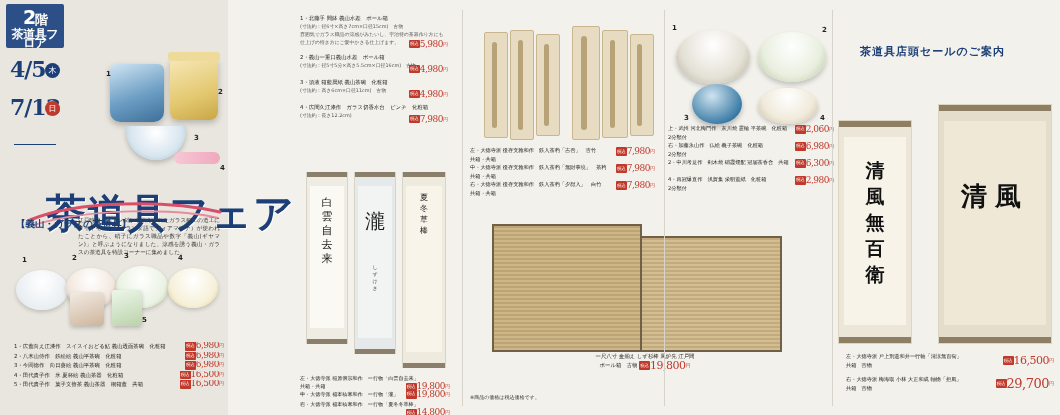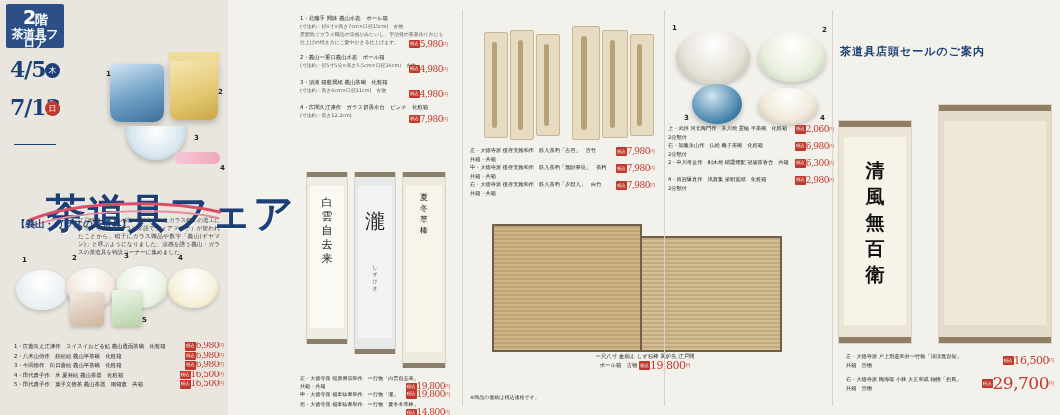--- a/index.html
+++ b/index.html
@@ -68,21 +68,21 @@
   .byobu-panel{position:absolute;background:#cbb688;border:2px solid #6f6047;}
   .byobu-cap{position:absolute;left:560px;top:352px;width:170px;font-size:5.4px;line-height:9px;color:#222;text-align:center;}
 
   
   .col-c{position:absolute;left:672px;top:22px;width:160px;height:120px;}
   .col-c-caps{position:absolute;left:668px;top:124px;width:166px;font-size:5.2px;line-height:8.6px;color:#222;}
   .col-c-caps .row{position:relative;height:17px;}
   .col-c-caps .cp{position:absolute;right:0;top:1px;white-space:nowrap;}
 
   
-  .sale-head{position:absolute;left:840px;top:44px;font-size:11px;font-weight:bold;color:#1b3f76;letter-spacing:1px;}
+  .sale-head{position:absolute;left:860px;top:44px;font-size:11px;font-weight:bold;color:#1b3f76;letter-spacing:1px;}
   .kake{position:absolute;background:#ece6d8;border:1px solid #ded5c0;}
   .kake .paper{position:absolute;left:5px;right:5px;top:16px;bottom:18px;background:#f7f3e8;}
   .kake .rod{position:absolute;left:0;right:0;height:6px;background:#8d7e64;}
   .kake-txt{position:absolute;left:0;right:0;text-align:center;font-family:"DejaVu Serif","Liberation Serif",serif;color:#111;}
   .right-caps{position:absolute;left:846px;top:352px;width:208px;font-size:5.2px;line-height:9px;color:#222;}
   .right-caps .row{position:relative;height:23px;}
   .right-caps .cp{position:absolute;right:0;top:4px;white-space:nowrap;}
 
   .note{position:absolute;left:470px;top:394px;font-size:5px;color:#333;}
   .divider{position:absolute;background:#d7d3ca;}
@@ -302,32 +302,33 @@
     <div class="rod" style="top:0;"></div>
       <div class="rod" style="bottom:0;"></div>
     <div class="paper"></div>
     <div class="kake-txt" style="top:36px;font-size:19px;line-height:26px;font-weight:bold;">清<br>風<br>無<br>百<br>衛</div>
   </div>
 
   <div class="kake" style="left:938px;top:104px;width:112px;height:238px;background:#e4ddcb;">
     <div class="rod" style="top:0;"></div>
       <div class="rod" style="bottom:0;"></div>
     <div class="paper" style="background:#efe8d6;"></div>
+    <div class="kake-txt" style="top:74px;font-size:26px;line-height:34px;font-weight:bold;letter-spacing:8px;">清風</div>
   </div>
 
   <div class="right-caps">
     <div class="row">
       <span>左・大徳寺派 戸上刑道和井一行軸「清涼無百衛」</span><br>
       <span>共箱　古物</span>
       <span class="cp"><span class="pz">税込</span><span class="pv" style="font-size:11px">16,500</span><span class="pu">円</span></span>
     </div>
     <div class="row">
       <span>右・大徳寺派 梅海取 小林 大正和成 軸物「担風」</span><br>
       <span>共箱　古物</span>
-      <span class="cp"><span class="pz">税込</span><span class="pv" style="font-size:17px">29,700</span><span class="pu">円</span></span>
+      <span class="cp"><span class="pz">税込</span><span class="pv" style="font-size:13px">29,700</span><span class="pu">円</span></span>
     </div>
   </div>
 
   <div class="note">※商品の価格は税込価格です。</div>
 
   <div class="divider" style="left:462px;top:10px;width:1px;height:396px;"></div>
   <div class="divider" style="left:664px;top:10px;width:1px;height:396px;"></div>
   <div class="divider" style="left:832px;top:10px;width:1px;height:396px;"></div>
 </div>
 

